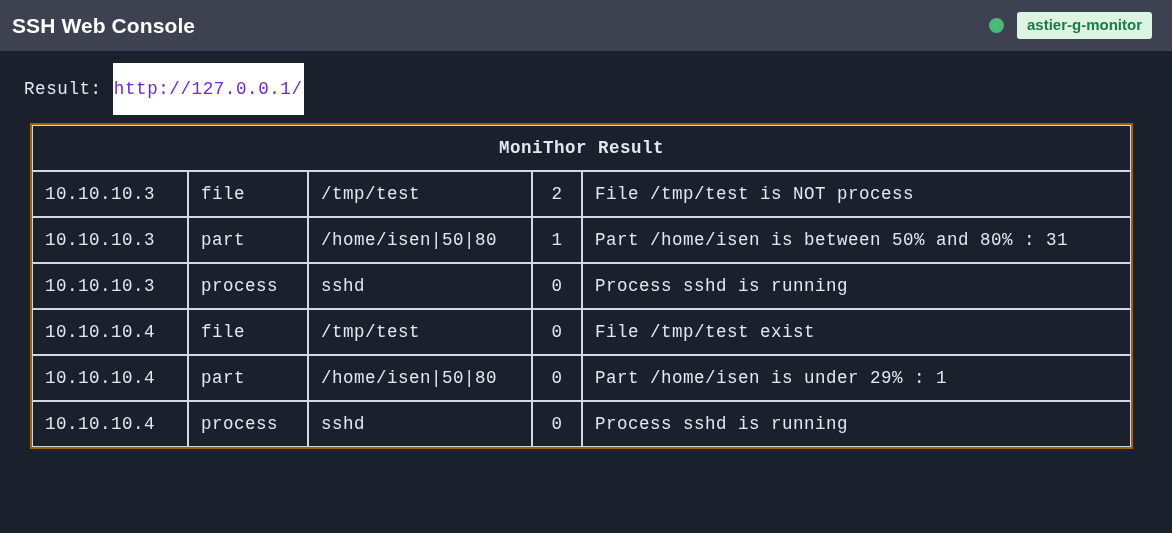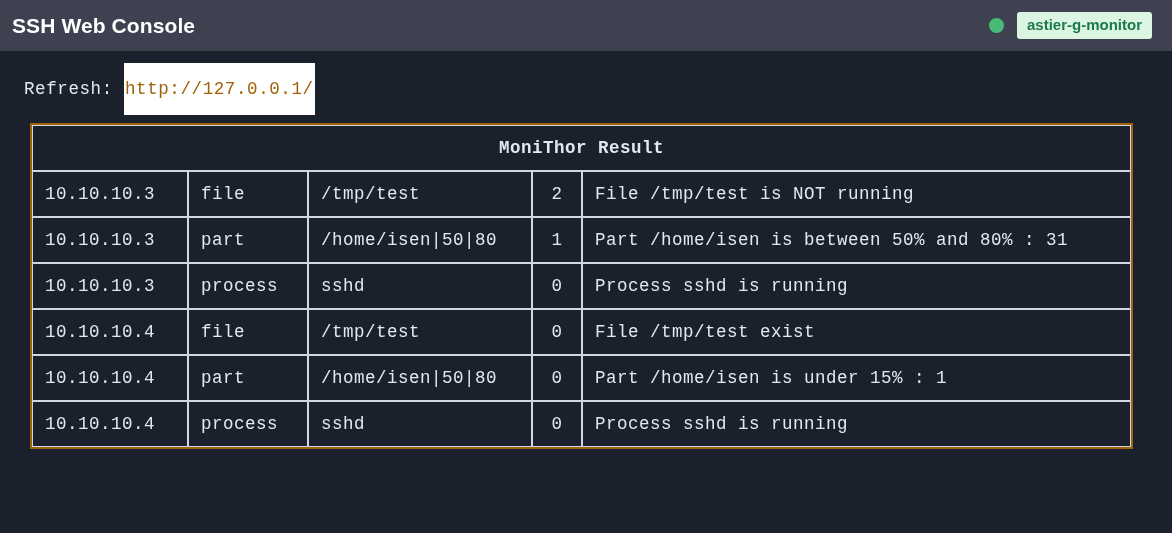--- a/index.html
+++ b/index.html
@@ -65,21 +65,21 @@
     font-size: 17.5px;
     line-height: 24px;
     color: #e2e8f0;
     letter-spacing: 0.6px;
   }
   .meta-line {
     white-space: pre;
   }
   .refresh-link {
     background: #ffffff;
-    color: #a16207;
+    color: #6d28d9;
     text-decoration: none;
     padding: 16px 1px;
     font-family: "Liberation Mono", monospace;
   }
 
   
   .table-wrap {
     padding: 22px 0 0 30px;
   }
   table.monithor {
@@ -121,42 +121,42 @@
 
 <div class="app-header">
   <div class="app-title">SSH Web Console</div>
   <div class="header-right">
     <span class="status-dot"></span>
     <span class="host-badge">astier-g-monitor</span>
   </div>
 </div>
 
 <div class="meta-block">
-  <div class="meta-line"><span>Refresh: </span><a class="refresh-link" href="#">http://127.0.0.1/</a></div>
+  <div class="meta-line"><span>Result: </span><a class="refresh-link" href="#">http://127.0.0.1/</a></div>
 </div>
 
 <div class="table-wrap">
   <table class="monithor">
     <colgroup>
       <col class="col-ip">
         <col class="col-type">
         <col class="col-target">
         <col class="col-code">
         <col class="col-msg">
     </colgroup>
     <tbody>
       <tr>
         <td class="title-cell" colspan="5">MoniThor Result</td>
       </tr>
       <tr>
         <td>10.10.10.3</td>
         <td>file</td>
         <td>/tmp/test</td>
         <td class="code-cell">2</td>
-        <td>File /tmp/test is NOT running</td>
+        <td>File /tmp/test is NOT process</td>
       </tr>
       <tr>
         <td>10.10.10.3</td>
         <td>part</td>
         <td>/home/isen|50|80</td>
         <td class="code-cell">1</td>
         <td>Part /home/isen is between 50% and 80% : 31</td>
       </tr>
       <tr>
         <td>10.10.10.3</td>
@@ -170,21 +170,21 @@
         <td>file</td>
         <td>/tmp/test</td>
         <td class="code-cell">0</td>
         <td>File /tmp/test exist</td>
       </tr>
       <tr>
         <td>10.10.10.4</td>
         <td>part</td>
         <td>/home/isen|50|80</td>
         <td class="code-cell">0</td>
-        <td>Part /home/isen is under 15% : 1</td>
+        <td>Part /home/isen is under 29% : 1</td>
       </tr>
       <tr>
         <td>10.10.10.4</td>
         <td>process</td>
         <td>sshd</td>
         <td class="code-cell">0</td>
         <td>Process sshd is running</td>
       </tr>
     </tbody>
   </table>

